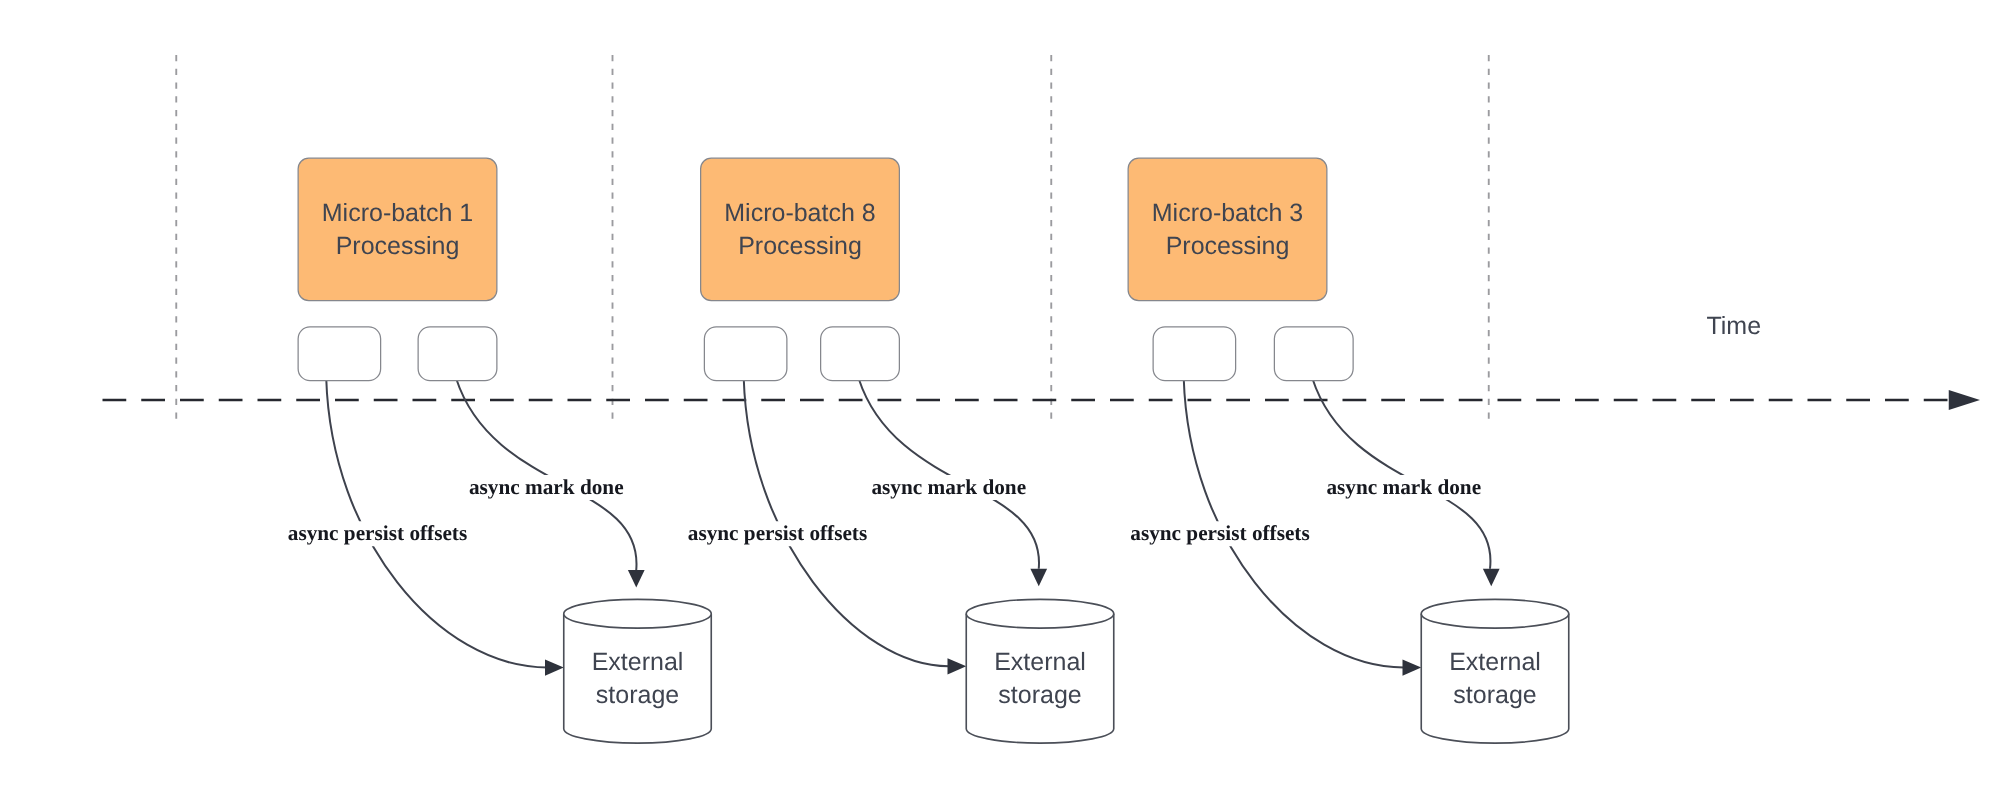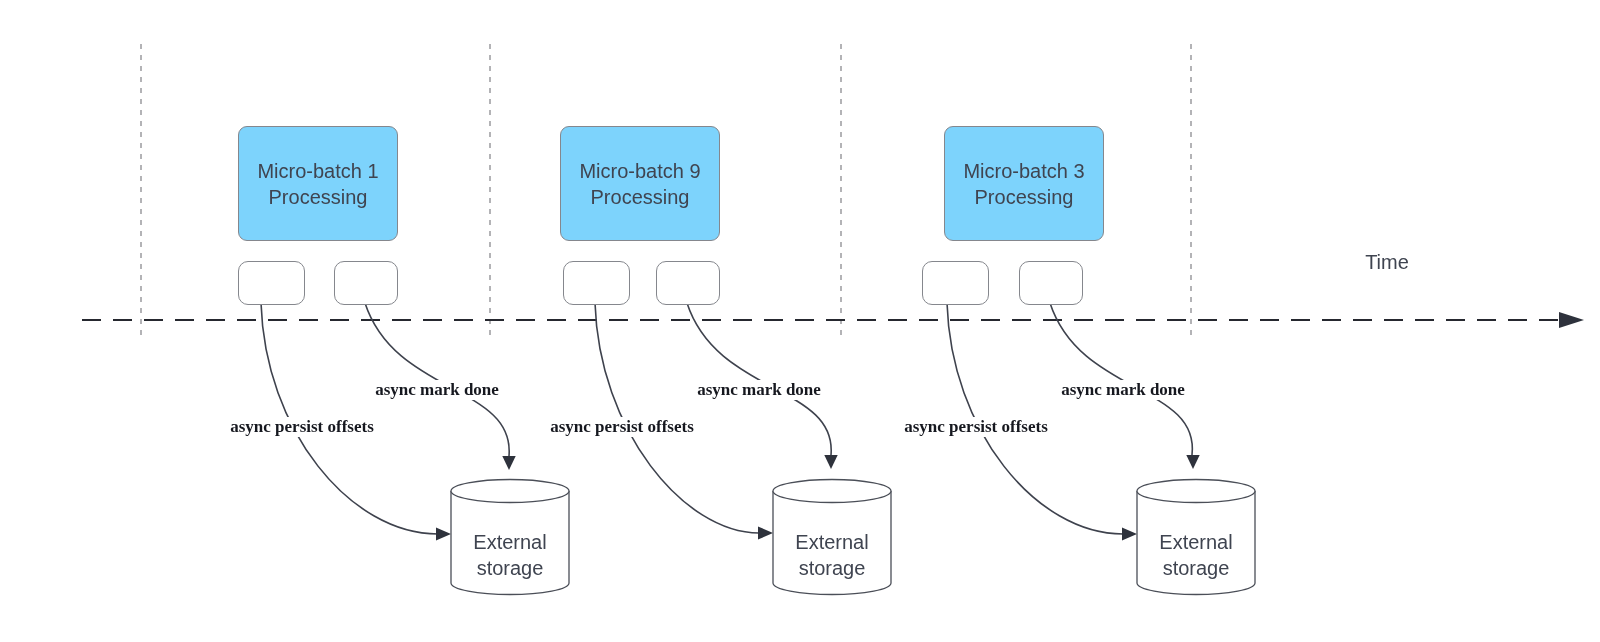--- a/index.html
+++ b/index.html
@@ -19,36 +19,36 @@
     font-family:"Liberation Sans",sans-serif;overflow:hidden;
   }
   .layer{position:absolute;left:0;top:0;}
   .guide{stroke:var(--guide-line);stroke-width:1.5;stroke-dasharray:5 6;fill:none;}
   .timeline{stroke:var(--timeline);stroke-width:2;stroke-dasharray:19 12;fill:none;}
   .connector{stroke:var(--connector);stroke-width:1.6;fill:none;}
   .ahead{fill:var(--arrowhead);stroke:none;}
   .cyl{fill:#ffffff;stroke:var(--cylinder-border);stroke-width:1.3;}
   .procbox{
     position:absolute;width:158px;height:113px;border:1px solid var(--shape-border);
-    border-radius:9px;background:#7dd3fc;display:flex;flex-direction:column;
+    border-radius:9px;background:#fdba74;display:flex;flex-direction:column;
     align-items:center;justify-content:center;color:var(--shape-text);
     font-size:20px;line-height:26px;text-align:center;
   }
   .chip{
     position:absolute;width:65px;height:42px;border:1px solid var(--shape-border);
     border-radius:10px;background:#ffffff;
   }
   .alabel{
     position:absolute;transform:translate(-50%,-50%);white-space:nowrap;
     font-size:17px;font-weight:bold;color:var(--label-text);
     background:#ffffff;padding:0 2px;font-family:Liberation Serif, serif;
   }
   .storage{
     position:absolute;width:110px;transform:translate(-50%,0);
-    text-align:center;color:var(--shape-text);font-size:20px;line-height:26px;margin-top:12px;
+    text-align:center;color:var(--shape-text);font-size:20px;line-height:26px;
   }
   .timelab{
     position:absolute;transform:translate(-50%,-50%);font-size:20px;
     color:var(--shape-text);white-space:nowrap;
   }
 </style>
 </head>
 <body>
 
 <div class="canvas">
@@ -96,30 +96,30 @@
     <span>Micro-batch 1</span>
     <span>Processing</span>
   </div>
   <div class="chip" style="left:238px;top:261px"></div>
   <div class="chip" style="left:334px;top:261px;width:62px"></div>
   <div class="alabel" style="left:302px;top:427px">async persist offsets</div>
   <div class="alabel" style="left:437px;top:390px">async mark done</div>
   <div class="storage" style="left:510px;top:517px">External storage</div>
 
   <div class="procbox" style="left:560px;top:126px">
-    <span>Micro-batch 9</span>
+    <span>Micro-batch 8</span>
     <span>Processing</span>
   </div>
   <div class="chip" style="left:563px;top:261px"></div>
   <div class="chip" style="left:656px;top:261px;width:62px"></div>
   <div class="alabel" style="left:622px;top:427px">async persist offsets</div>
   <div class="alabel" style="left:759px;top:390px">async mark done</div>
   <div class="storage" style="left:832px;top:517px">External storage</div>
 
-  <div class="procbox" style="left:944px;top:126px">
+  <div class="procbox" style="left:902px;top:126px">
     <span>Micro-batch 3</span>
     <span>Processing</span>
   </div>
   <div class="chip" style="left:922px;top:261px"></div>
   <div class="chip" style="left:1019px;top:261px;width:62px"></div>
   <div class="alabel" style="left:976px;top:427px">async persist offsets</div>
   <div class="alabel" style="left:1123px;top:390px">async mark done</div>
   <div class="storage" style="left:1196px;top:517px">External storage</div>
 
   <div class="timelab" style="left:1387px;top:262px">Time</div>

